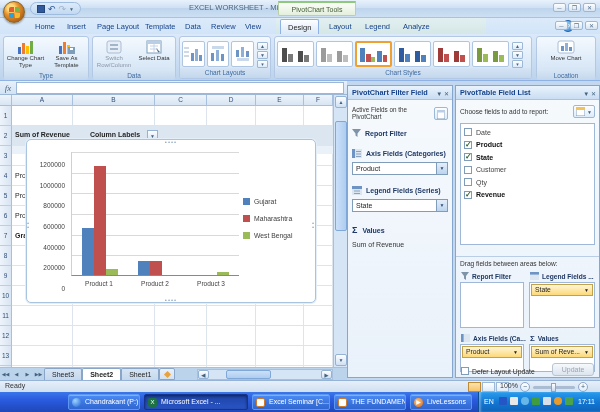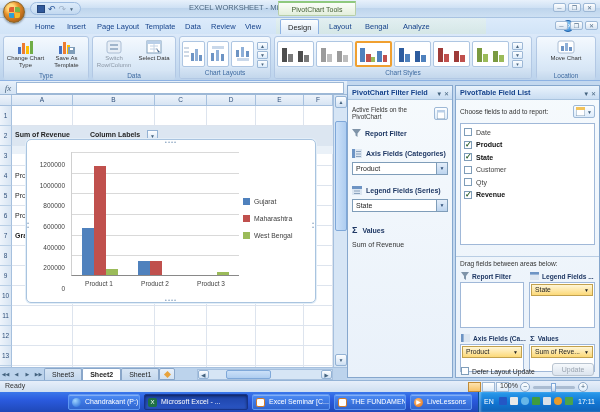--- a/index.html
+++ b/index.html
@@ -185,21 +185,21 @@
   <div class="ctxzone"></div>
   <div class="rtab" style="left:28px">Home</div>
   <div class="rtab" style="left:60px">Insert</div>
   <div class="rtab" style="left:90px">Page Layout</div>
   <div class="rtab" style="left:138px">Template</div>
   <div class="rtab" style="left:178px">Data</div>
   <div class="rtab" style="left:204px">Review</div>
   <div class="rtab" style="left:238px">View</div>
   <div class="rtab active" style="left:280px">Design</div>
   <div class="rtab" style="left:322px">Layout</div>
-  <div class="rtab" style="left:358px">Bengal</div>
+  <div class="rtab" style="left:358px">Legend</div>
   <div class="rtab" style="left:396px">Analyze</div>
   <div id="help-btn">?</div>
   <div class="winctl" style="right:2px;top:3px">
     <b>─</b>
     <b>❐</b>
     <b>✕</b>
   </div>
 </div>
 
 <div id="ribbon">

